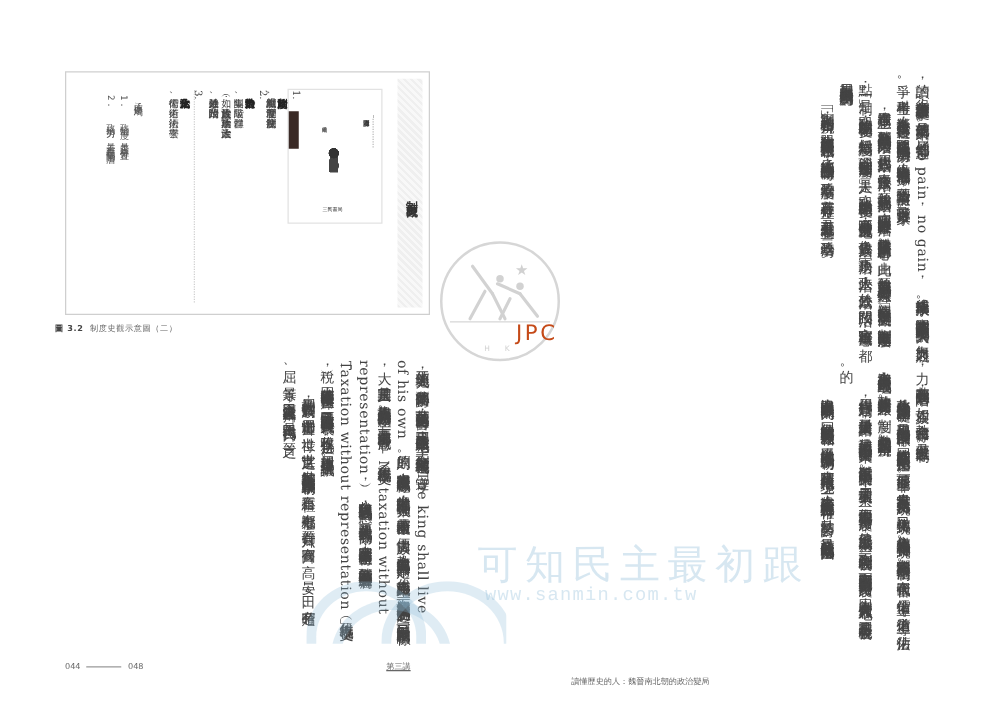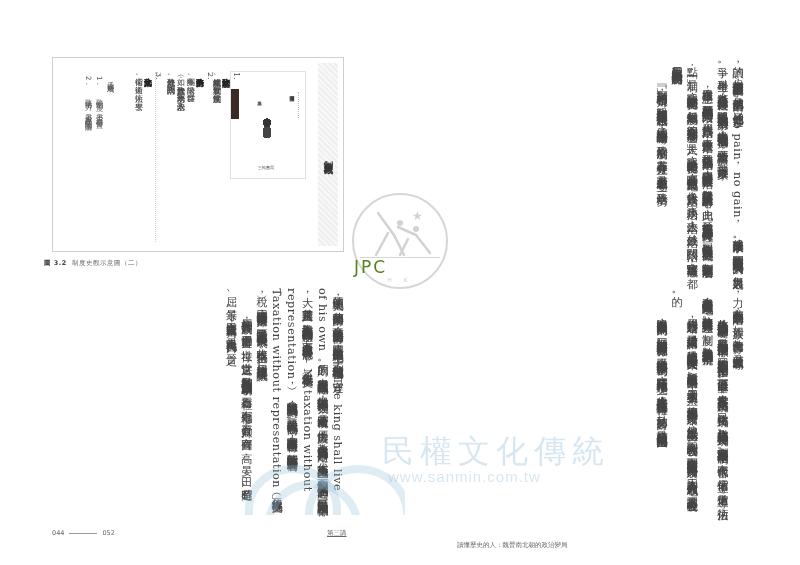--- a/index.html
+++ b/index.html
@@ -77,37 +77,37 @@
   }
   .folio-line { display: inline-block; width: 28px; border-top: 1px solid #999; vertical-align: middle; margin: 0 5px; }
 
   
   .wm-logo {
     position: absolute; left: 352px; top: 193px; width: 96px; height: 96px;
     border: 2px solid #d4d4d4; border-radius: 50%; box-sizing: border-box; opacity: 0.95;
   }
   .wm-logo .line { position: absolute; left: 6px; right: 6px; top: 62px; border-top: 1.5px solid #d4d4d4; }
   .wm-logo .jpc {
-    position: absolute; left: 0; right: 0; top: 62px; text-align: left;
-    font-family: "DejaVu Sans", sans-serif; font-size: 17px; color: #4d7c0f; letter-spacing: 2px;
+    position: absolute; left: 0; right: 0; top: 62px; text-align: right;
+    font-family: "DejaVu Sans", sans-serif; font-size: 17px; color: #c2410c; letter-spacing: 2px;
   }
   .wm-logo .hk {
     position: absolute; left: 0; right: 0; top: 81px; text-align: center;
     font-family: "DejaVu Sans", sans-serif; font-size: 6px; color: #cfcfcf; letter-spacing: 5px;
   }
   .wm-logo .star { position: absolute; left: 58px; top: 14px; font-size: 12px; color: #cfcfcf; }
   .wm-logo svg { position: absolute; left: 10px; top: 10px; }
 
   .wm-sanmin {
     position: absolute; left: 382px; top: 430px; font-size: 32px; color: rgba(140,185,215,0.35);
     font-family: "DejaVu Serif", serif; letter-spacing: 6px;
   }
   .wm-url {
     position: absolute; left: 388px; top: 468px; font-size: 15px; color: rgba(140,185,215,0.35);
-    font-family: Liberation Sans, sans-serif; letter-spacing: 1px;
+    font-family: Liberation Mono, monospace; letter-spacing: 1px;
   }
   .wm-arcs {
     position: absolute; left: 235px; top: 455px; width: 170px; height: 60px; overflow: hidden;
   }
   .wm-arcs div {
     position: absolute; border-radius: 50% 50% 0 0; border: 8px solid rgba(140,185,215,0.28); border-bottom: none;
   }
 </style>
 </head>
 <body>
@@ -160,23 +160,23 @@
   <div class="caption">
     <b>圖 3.2</b>&nbsp;&nbsp;<span>制度史觀示意圖（二）</span>
   </div>
 
   <div class="vtext" style="right:55px; top:288px; height:214px; width:295px;">
     <p>王的領地更大，弗蘭德爾伯爵、韋芒杜瓦伯爵比國王更富有，國王只能以自己的領地為生，不能到諸侯領地去徵稅，遵守 The king shall live of his own 的原則。大家覺得這跟周代有點像吧？中世紀的歐洲王權不夠強大，若需向全國徵稅，便由貴族、教會派出代表與國王共同商定，代表會議由此而生，而這個制度就是現代民主制的起源。可知民主最初跟「民」關係不大，其實是國王、貴族與教會權力相對均衡的產物。由此還孕育出了一種觀念——無代表權不交稅（No taxation without representation），向我收稅就得經過我的同意，就要跟我的代表協商。大家若去美國華盛頓特區，就能看到特區車牌上面寫著「Taxation without representation」（無代表權也交稅），因華盛頓特區在國會中沒席位，特區居民認為自己在國會中沒人代表，收稅就不合法，就用這種車牌表達抗議。</p>
     <p class="indent">周朝又實行貴族制，選官用世卿、世祿、世官之法，世卿制就是大貴族世代做卿執掌朝政。魯有三桓，鄭有七穆，晉有六卿，齊有國、高、晏、田，楚有昭、屈、景等。齊之田氏後來篡齊，是為「田氏代齊」；晉之</p>
   </div>
 
   <div class="footer" style="left:52px;">
-    <span>044</span><span class="folio-line"></span><span>052</span>
-  </div>
-  <div class="footer" style="left:327px;text-decoration:underline;">第三講</div>
+    <span>044</span><span class="folio-line"></span><span>048</span>
+  </div>
+  <div class="footer" style="left:309px;text-decoration:underline;">第三講</div>
 </div>
 
 <div class="page right">
   <div class="vtext" style="right:55px; top:58px; height:212px; width:295px;">
     <p>讀的，很多刻苦讀書的歷史故事，就是他們留下來的。他們都知道 No pain，no gain，成功得拿汗水換取。士族門閥家的公子哥是吃喝玩樂長大的，無力與之競爭。科舉考生，新科進士登上政治舞台之後，隨即就展現了強勁的政治競爭力，中高級官位逐漸被他們佔據，「舊時王謝堂前燕，飛入尋常百姓家」了。</p>
     <p class="indent">這樣在示意圖上，就看到歷代政治體制呈四大階段：周代貴族政治，秦漢官僚政治，魏晉南北朝士族政治，唐宋明清回歸於集權官僚政治，科舉官僚佔據了政治舞台的中心。由此，魏晉南北朝史就展示出了其歷史特殊性。這個觀察角度就是「制度史觀」。制度史觀關注這麼兩點：一是「制」，即政治制度的結構變化，包括組織制度、管理制度和法律制度等；二是「人」，即政治勢力的結構變化，看哪種勢力佔支配地位，像貴族政治、軍功政治、士人政治、外戚政治、門閥政治、宦官政治等概念，都是用支配勢力來概括體制特點的。</p>
     <p class="indent">「制」與「人」相結合的視角，跟政體類型學的經典作家也相一致。孟德斯鳩論專制政體時，一看政治制度，若存在三權分立，君主就不是專制君主；二看政治勢</p>
   </div>
 
   <div class="vtext" style="right:55px; top:288px; height:214px; width:295px;">
@@ -206,14 +206,14 @@
   <div class="line"></div>
   <div class="jpc">JPC</div>
   <div class="hk">H K</div>
 </div>
 
 <div class="wm-arcs">
   <div style="left:10px; top:10px; width:80px; height:80px;"></div>
   <div style="left:30px; top:25px; width:80px; height:80px;"></div>
   <div style="left:70px; top:10px; width:90px; height:90px;"></div>
 </div>
-<div class="wm-sanmin">民權文化傳統</div>
+<div class="wm-sanmin">可知民主最初跟</div>
 <div class="wm-url">www.sanmin.com.tw</div>
 
 </body></html>

